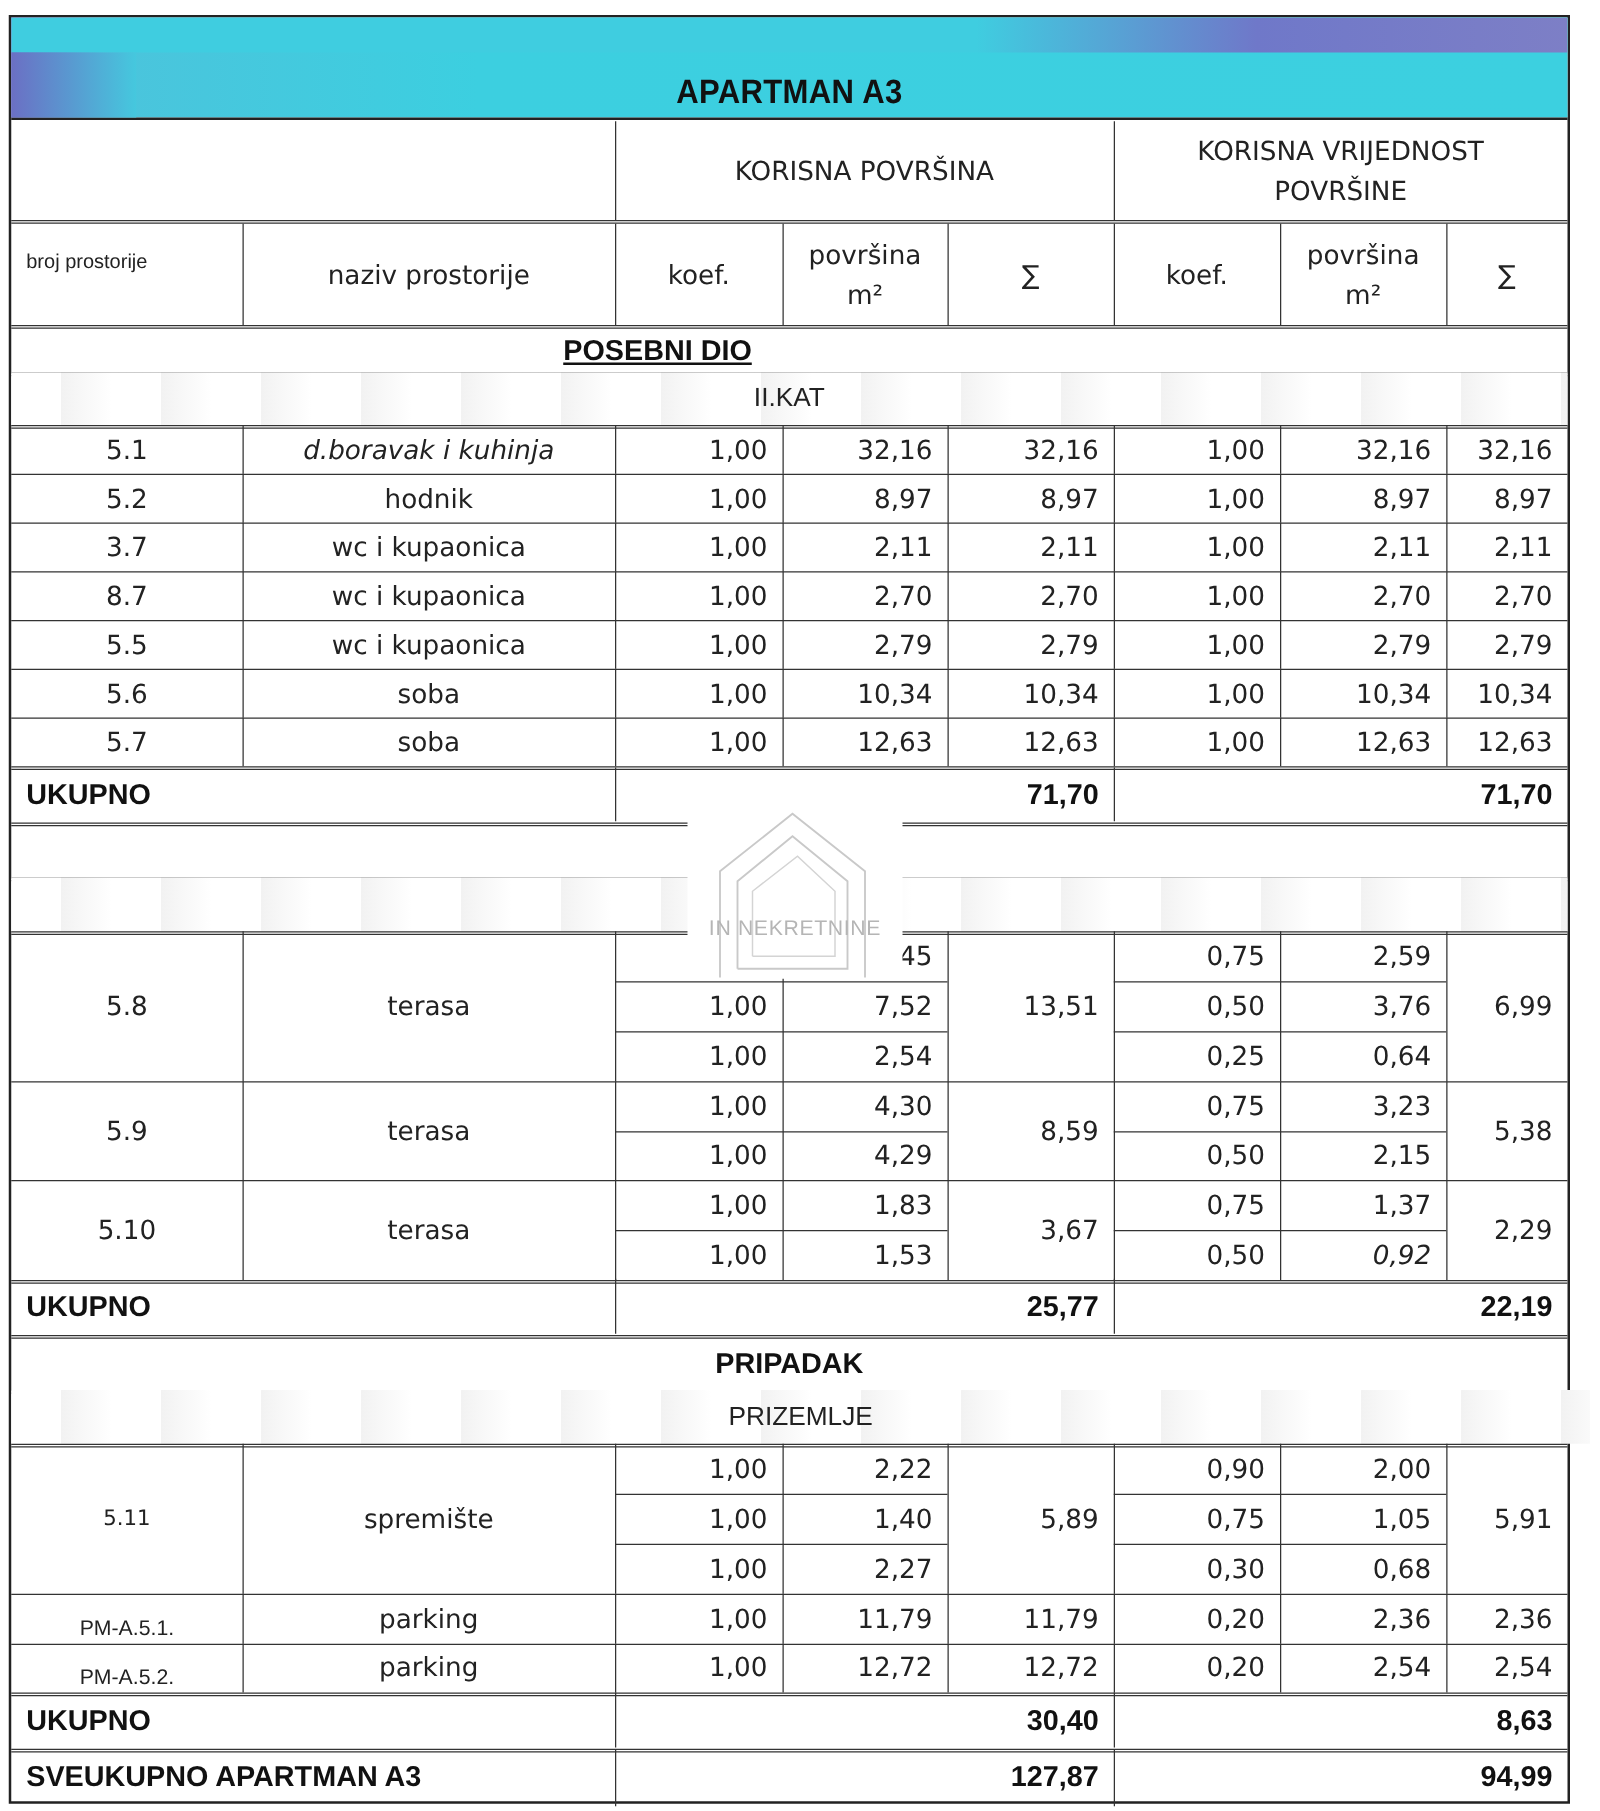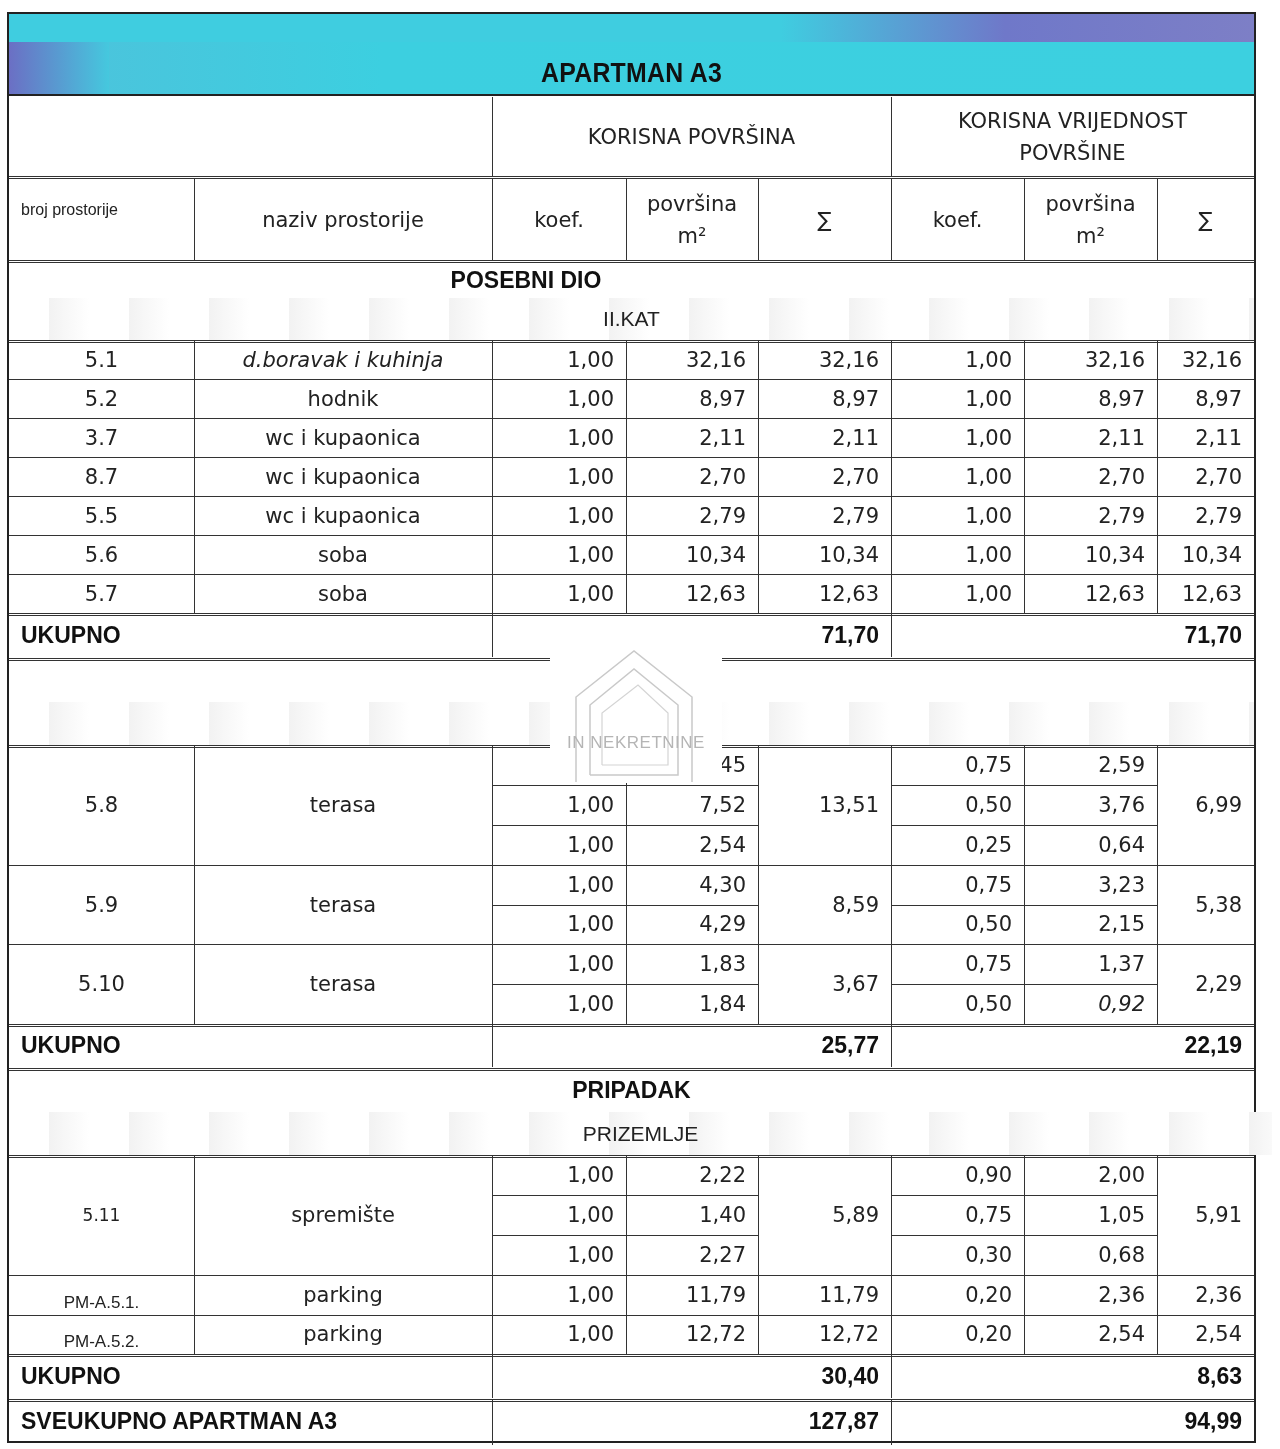--- a/index.html
+++ b/index.html
@@ -68,21 +68,21 @@
       <div class="cell c hdr" style="left: 617px; width: 132px; top: 165px; height: 81px; flex-direction: column;">
         <span>površina</span>
         <span>m²</span>
       </div>
       <div class="cell c hdr" style="left: 1015px; width: 133px; top: 165px; height: 81px; flex-direction: column;">
         <span>površina</span>
         <span>m²</span>
       </div>
       <div class="cell c hdr" style="left: 749px; width: 133px; top: 165px; height: 81px;">∑</div>
       <div class="cell c hdr" style="left: 1148px; width: 97px; top: 165px; height: 81px;">∑</div>
-      <div class="cell c sect" style="left: 0px; width: 1034px; top: 248px; height: 36px;">POSEBNI DIO</div>
+      <div class="cell c sect" style="left: 0px; width: 1034px; top: 248px; height: 36px; text-decoration: underline;">POSEBNI DIO</div>
       <div class="hline dbl" style="top: 284px;"></div>
       <div class="cell c sub grey-band" style="left: 0px; width: 1245px; top: 284px; height: 42px;">II.KAT</div>
       <div class="hline dbl" style="top: 326px;"></div>
       <div class="vline" style="left: 185px; top: 326px; height: 39px;"></div>
       <div class="vline" style="left: 483px; top: 326px; height: 39px;"></div>
       <div class="vline" style="left: 617px; top: 326px; height: 39px;"></div>
       <div class="vline" style="left: 749px; top: 326px; height: 39px;"></div>
       <div class="vline" style="left: 882px; top: 326px; height: 39px;"></div>
       <div class="vline" style="left: 1015px; top: 326px; height: 39px;"></div>
       <div class="vline" style="left: 1148px; top: 326px; height: 39px;"></div>
@@ -262,21 +262,21 @@
       <div class="cell c" style="left: 185px; width: 298px; top: 930px; height: 80px;">terasa</div>
       <div class="cell r" style="left: 749px; width: 133px; top: 930px; height: 80px;">3,67</div>
       <div class="cell r" style="left: 1148px; width: 97px; top: 930px; height: 80px;">2,29</div>
       <div class="cell r" style="left: 483px; width: 134px; top: 930px; height: 40px;">1,00</div>
       <div class="cell r" style="left: 617px; width: 132px; top: 930px; height: 40px;">1,83</div>
       <div class="cell r" style="left: 882px; width: 133px; top: 930px; height: 40px;">0,75</div>
       <div class="cell r" style="left: 1015px; width: 133px; top: 930px; height: 40px;">1,37</div>
       <div class="hline" style="top: 970px; left: 483px; width: 266px;"></div>
       <div class="hline" style="top: 970px; left: 882px; width: 266px;"></div>
       <div class="cell r" style="left: 483px; width: 134px; top: 970px; height: 40px;">1,00</div>
-      <div class="cell r" style="left: 617px; width: 132px; top: 970px; height: 40px;">1,84</div>
+      <div class="cell r" style="left: 617px; width: 132px; top: 970px; height: 40px;">1,53</div>
       <div class="cell r" style="left: 882px; width: 133px; top: 970px; height: 40px;">0,50</div>
       <div class="cell r" style="left: 1015px; width: 133px; top: 970px; height: 40px; font-style: italic;">0,92</div>
       <div class="hline dbl" style="top: 1010px;"></div>
       <div class="vline" style="left: 483px; top: 1009px; height: 44px;"></div>
       <div class="vline" style="left: 882px; top: 1009px; height: 44px;"></div>
       <div class="cell l bold" style="left: 0px; width: 483px; top: 1009px; height: 44px;">UKUPNO</div>
       <div class="cell r bold" style="left: 483px; width: 399px; top: 1009px; height: 44px;">25,77</div>
       <div class="cell r bold" style="left: 882px; width: 363px; top: 1009px; height: 44px;">22,19</div>
       <div class="hline dbl" style="top: 1054px;"></div>
       <div class="cell c sect" style="left: 0px; width: 1245px; top: 1055px; height: 43px;">PRIPADAK</div>

